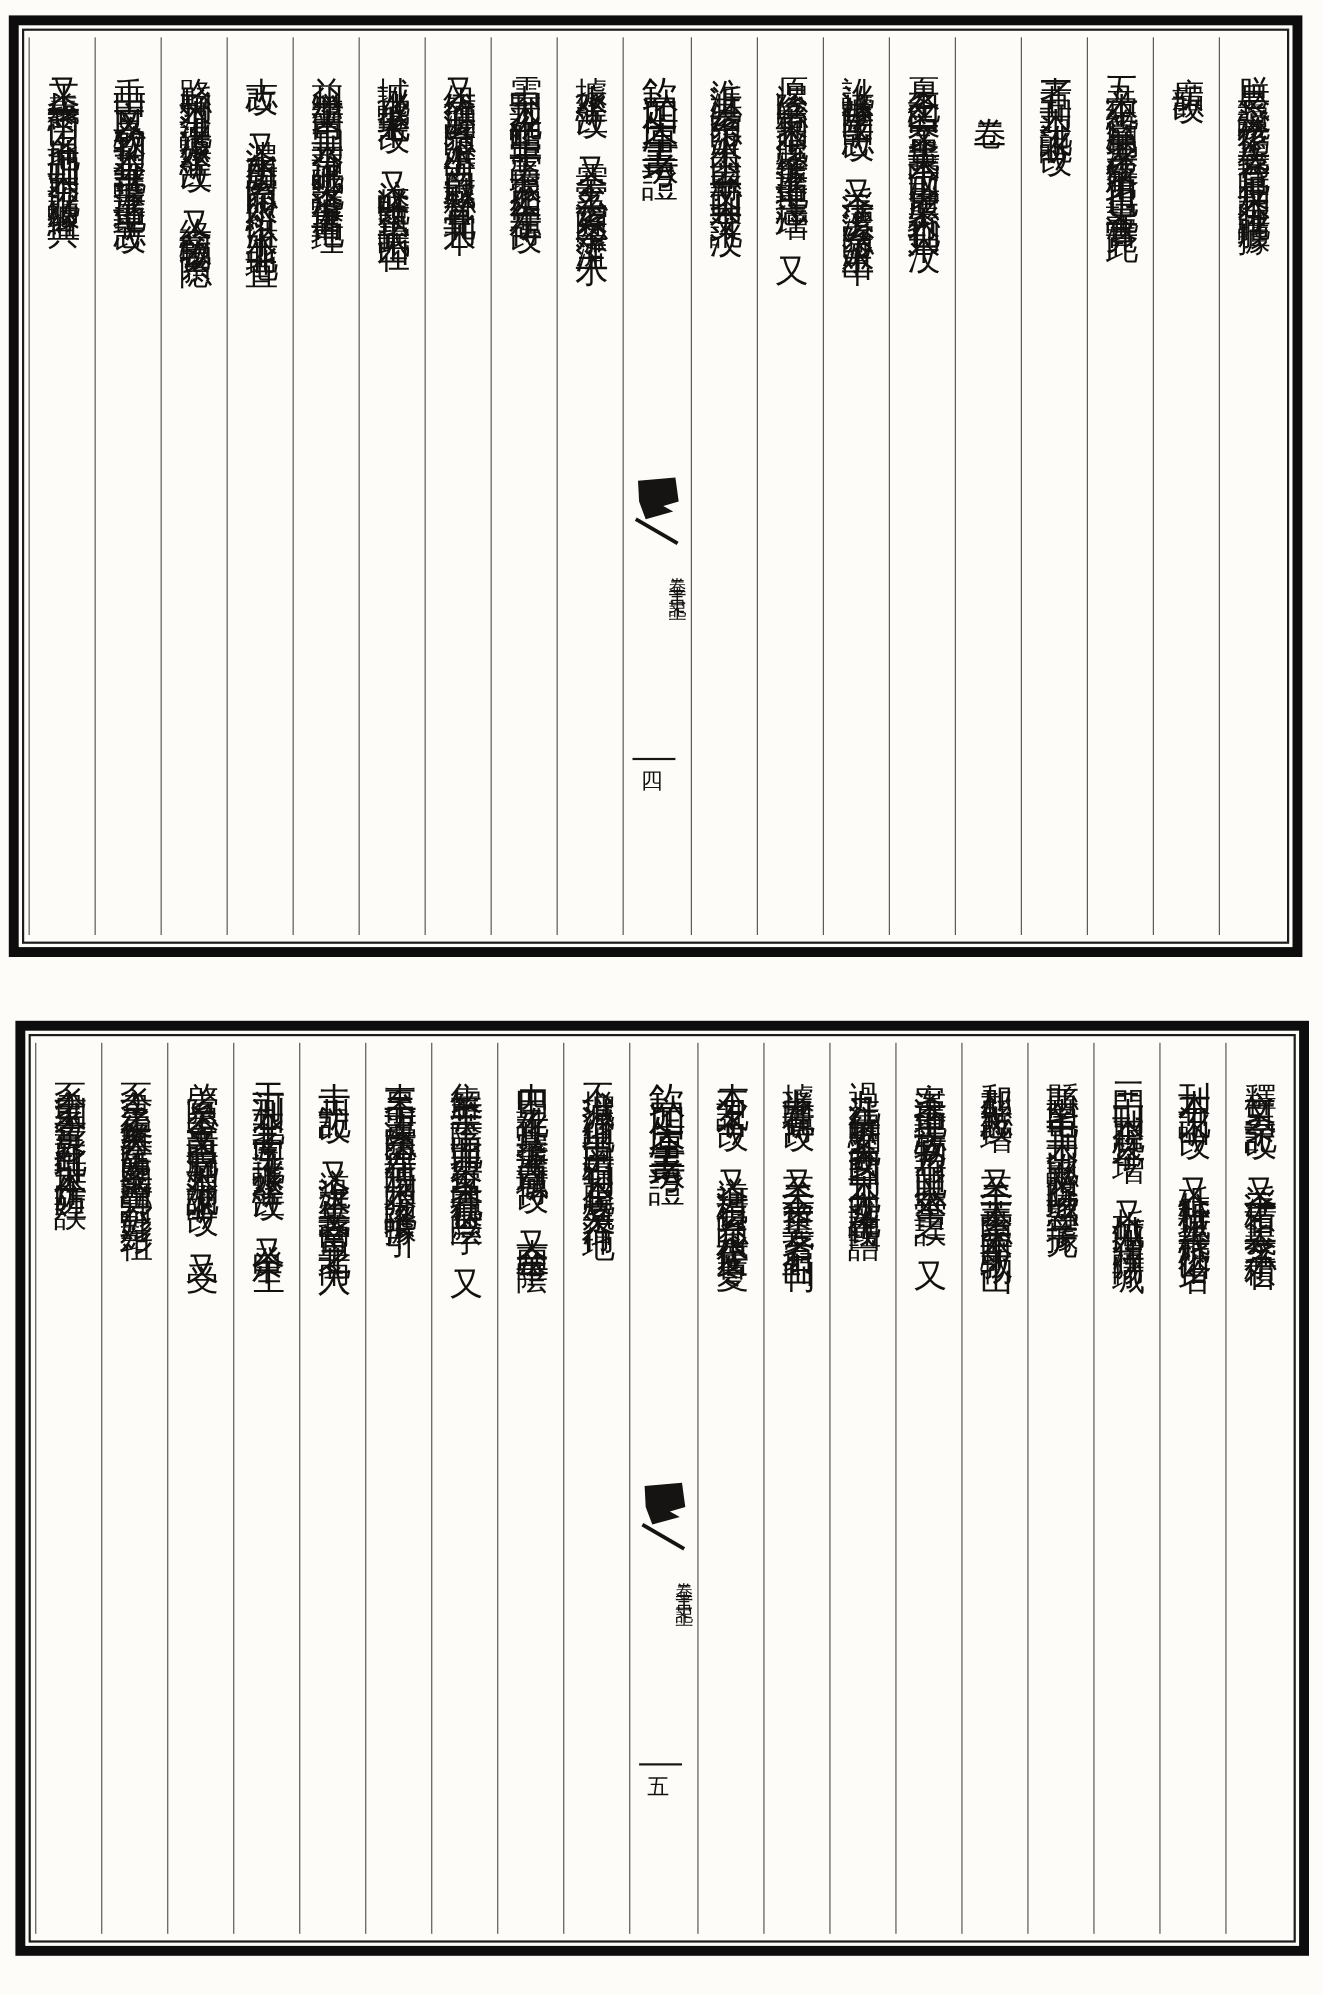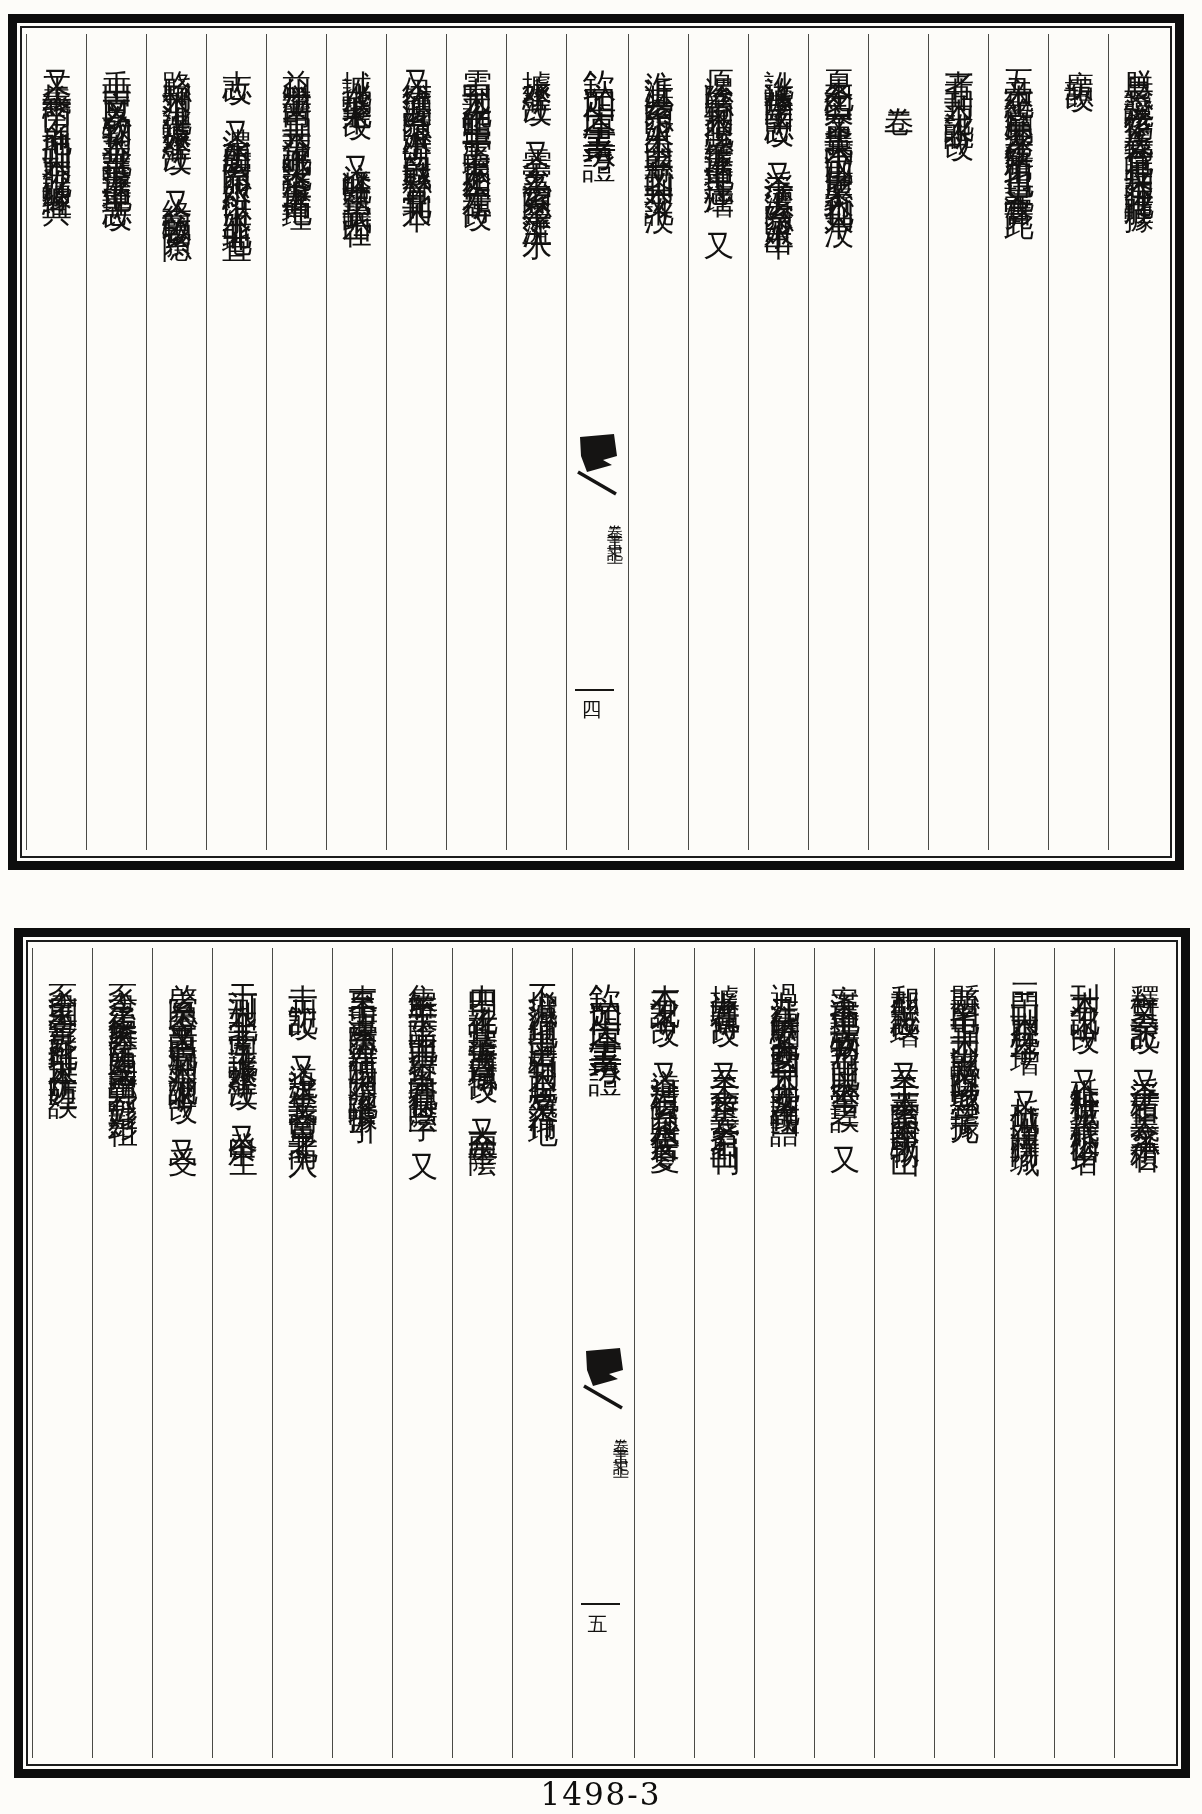--- a/index.html
+++ b/index.html
@@ -150,15 +150,14 @@
       <div class="col">集解至于華陰山北而東行案尚書孔傳無陰字　又</div>
       <div class="col">東至于盟津索隐孟津在河陽刊本陽訛陰據下引</div>
       <div class="col">十三州記改　又道沇水正義又南當草之北南入</div>
       <div class="col">于河刊本北字南字互訛據水經注改　又癸甲生</div>
       <div class="col">啓索隐盖今文尚書脱漏刊本漏訛陋今改　又受</div>
       <div class="col">豕韋之後集解豕韋防姓案國語鄭語云彭姓彭祖</div>
       <div class="col">豕韋則豕韋實彭姓此引世本作防姓誤</div>
     </div>
   </div>
 
-  <div class="folio">1498-3</div>
 
 </div>
 
 </body></html>

